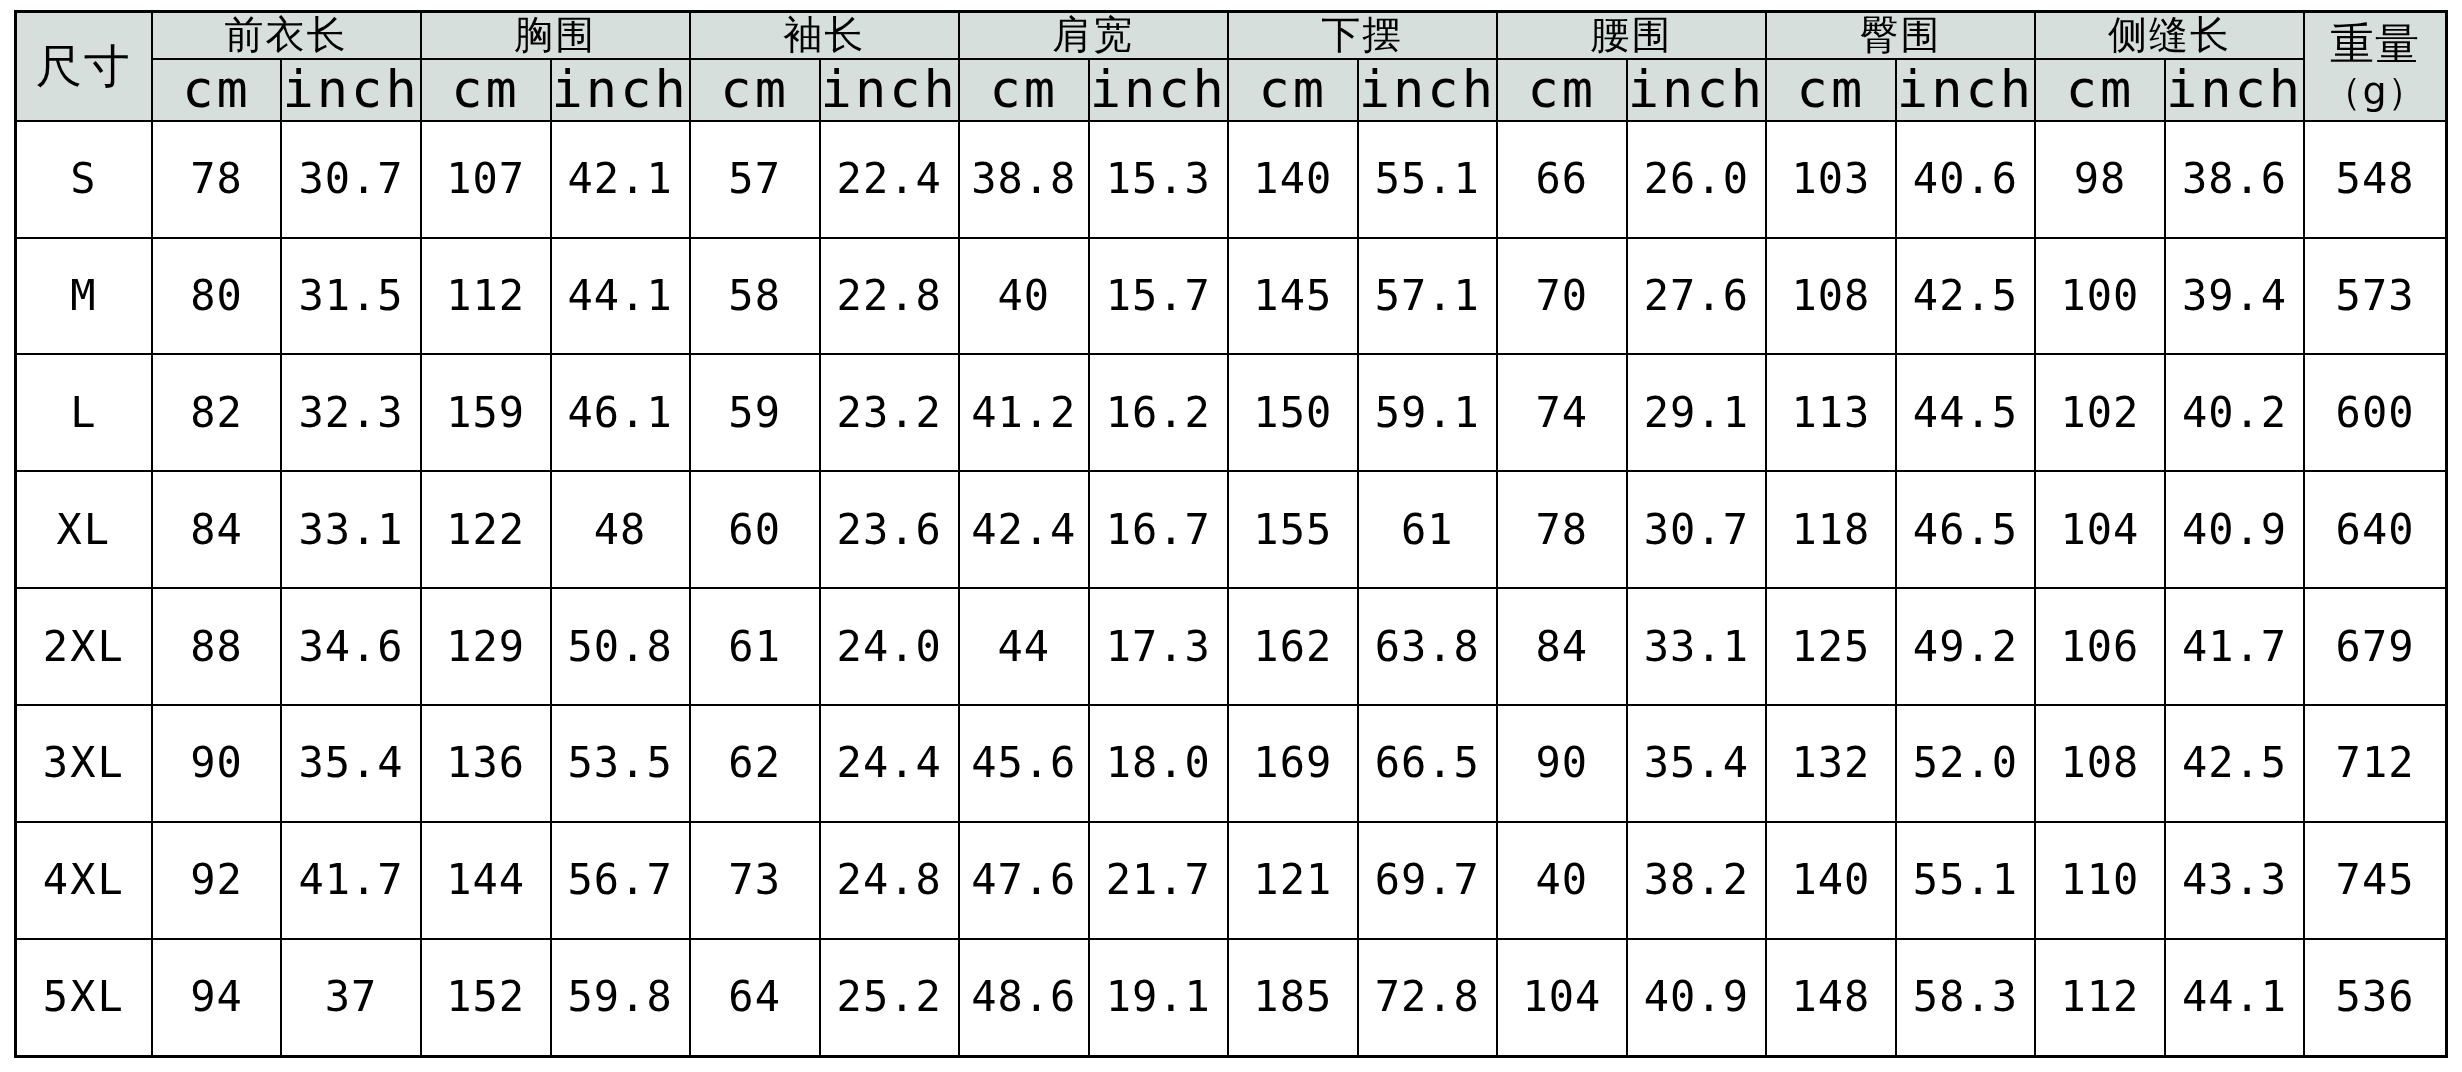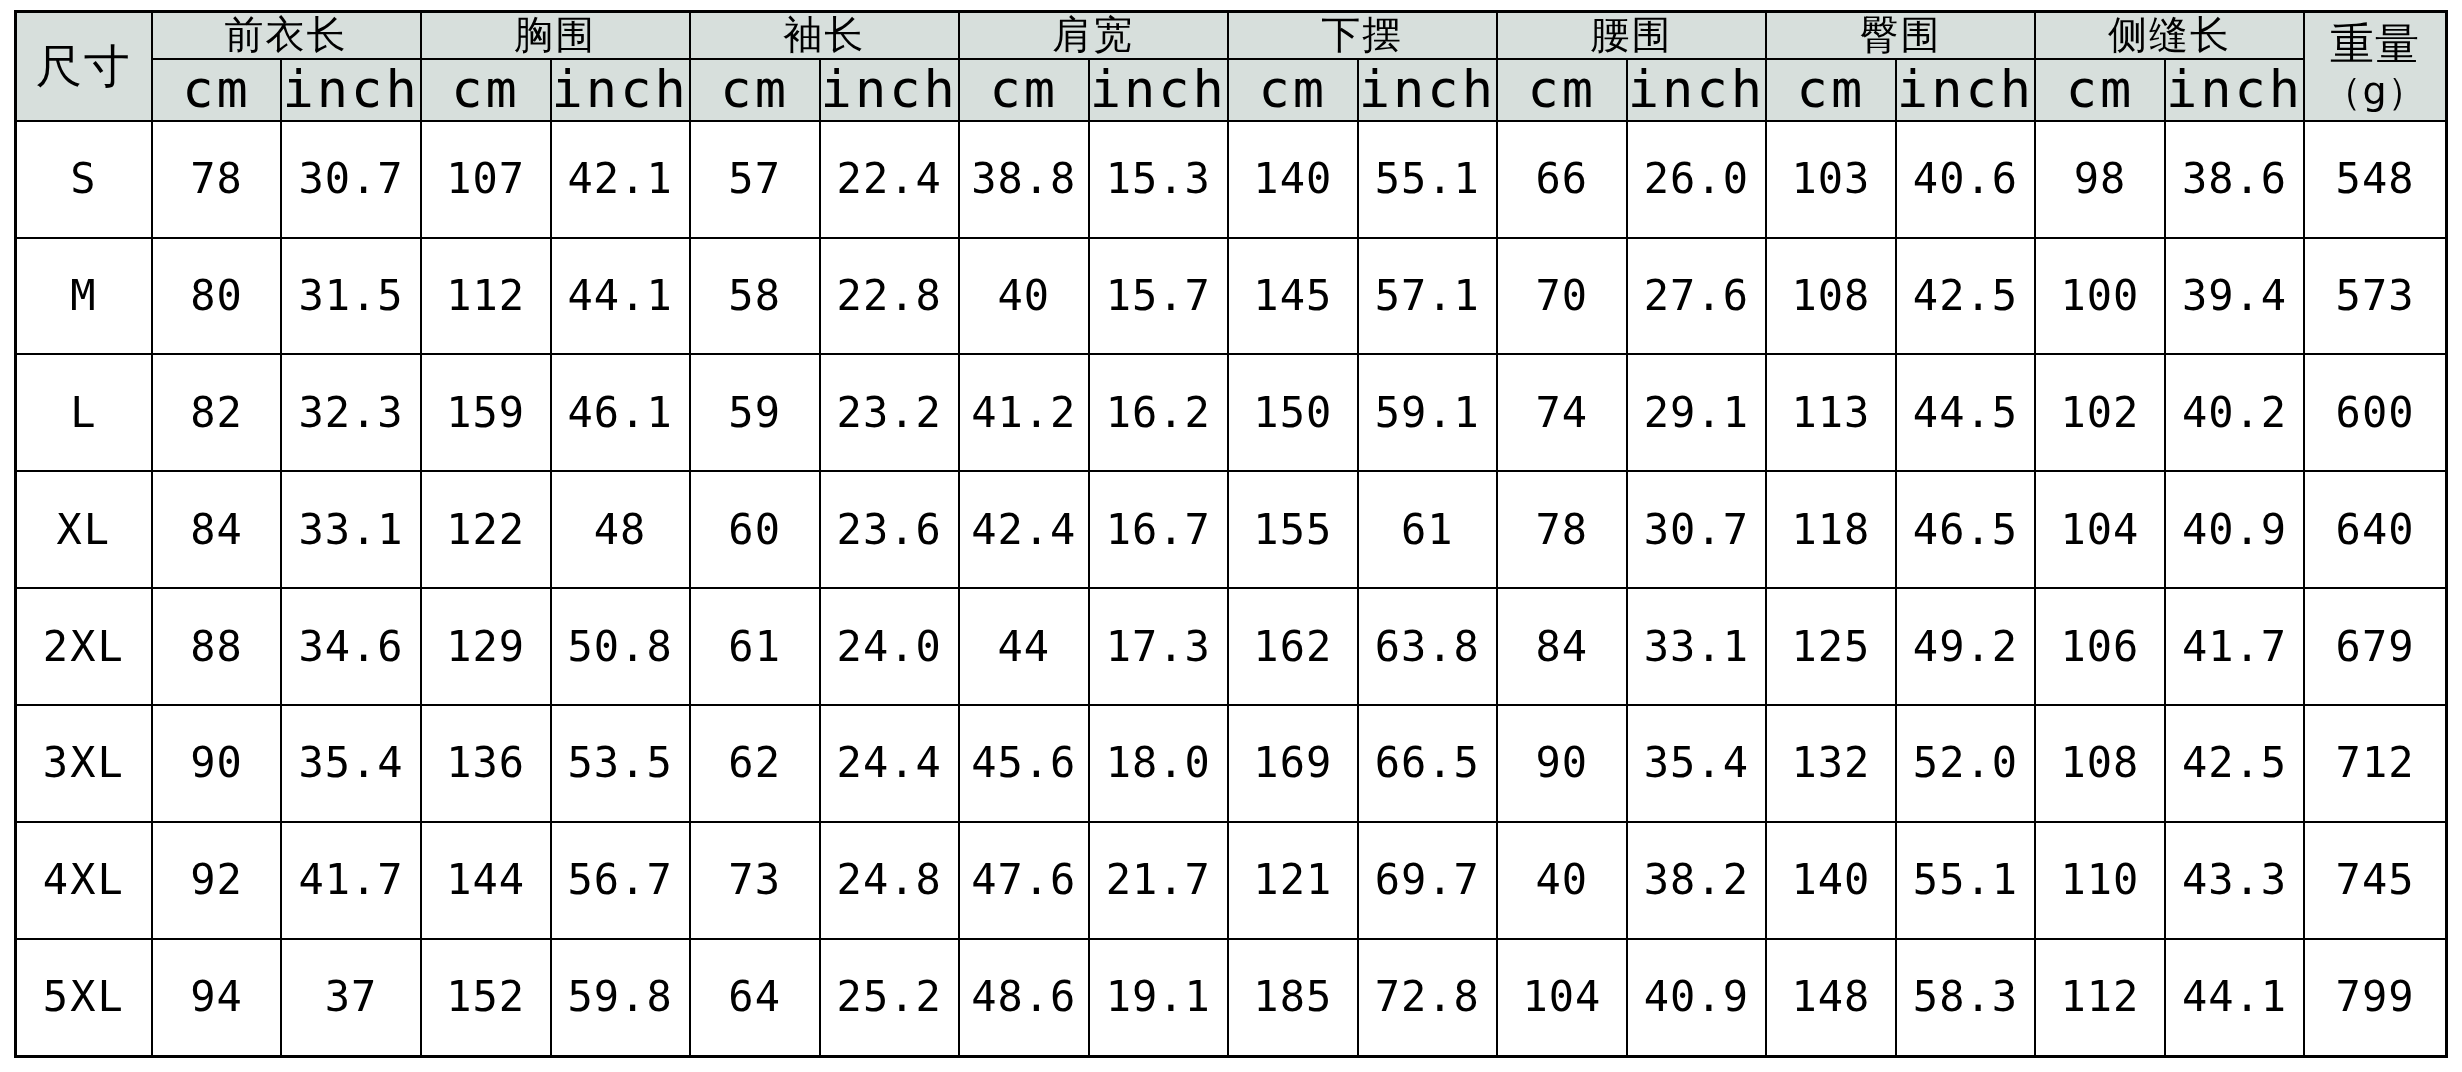--- a/index.html
+++ b/index.html
@@ -288,17 +288,17 @@
           <td>48.6</td>
           <td>19.1</td>
           <td>185</td>
           <td>72.8</td>
           <td>104</td>
           <td>40.9</td>
           <td>148</td>
           <td>58.3</td>
           <td>112</td>
           <td>44.1</td>
-          <td>799</td>
+          <td>536</td>
         </tr>
       </tbody>
   </table>
 </div>
 
 </body></html>

